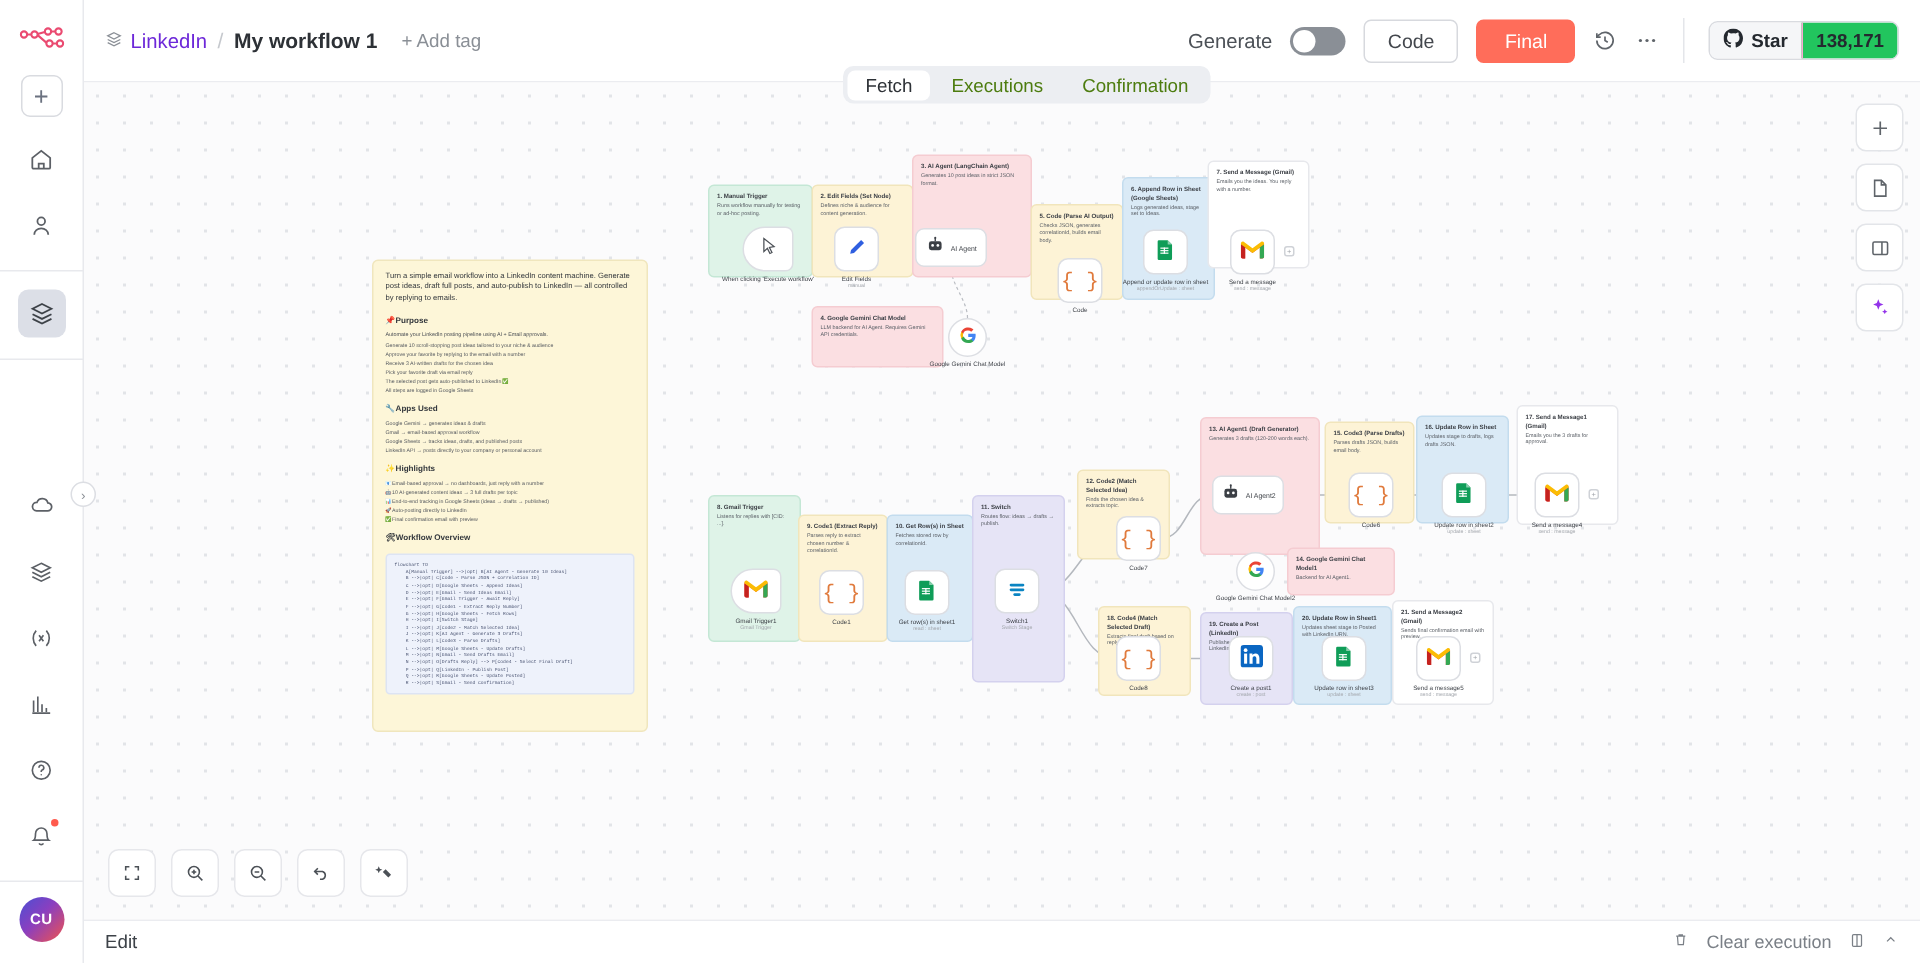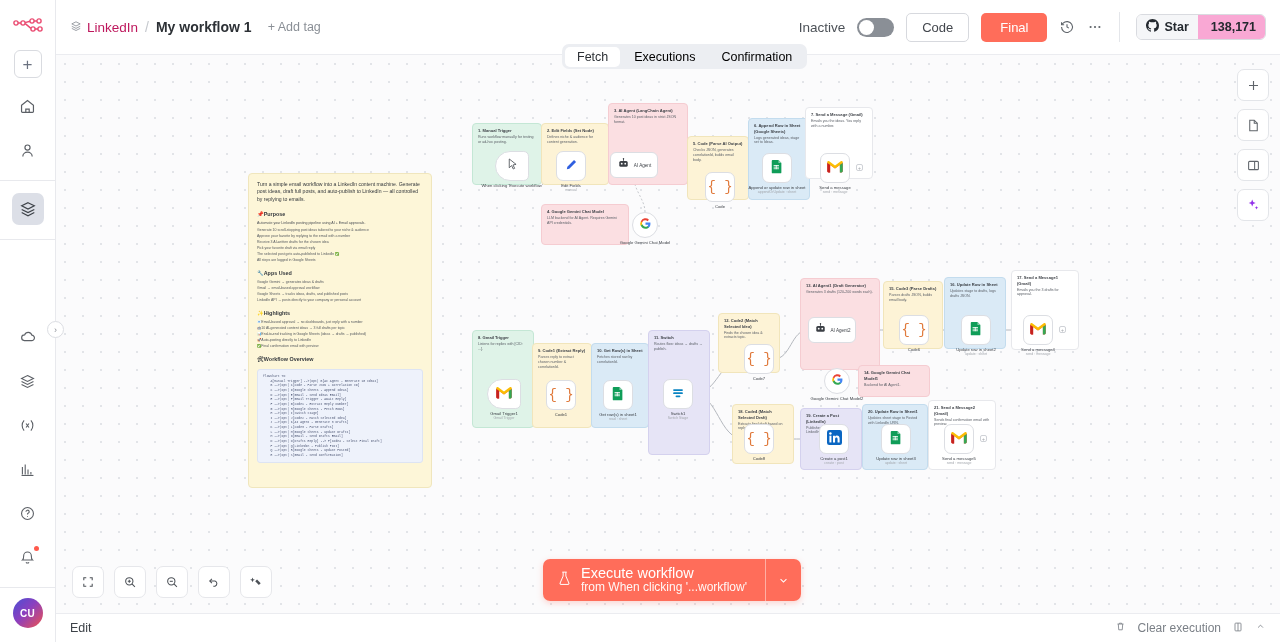--- a/index.html
+++ b/index.html
@@ -41,21 +41,21 @@
     background:#fff; border:1px solid #dcdee3; color:#8b8f96; font-size:9px;
     display:flex; align-items:center; justify-content:center; cursor:pointer; z-index:6;
   }
 
   
   .header {
     position:absolute; left:56px; top:0; width:1224px; height:55px; background:#fff;
     border-bottom:1px solid #ebecf0; display:flex; align-items:center; padding:0 14px;
   }
   .bc { display:flex; align-items:center; gap:7px; }
-  .bc-proj { display:flex; align-items:center; gap:5px; color:#be185d; font-size:13.5px; cursor:pointer; }
+  .bc-proj { display:flex; align-items:center; gap:5px; color:#6d28d9; font-size:13.5px; cursor:pointer; }
   .bc-sep { color:#c5c8cd; font-size:14px; }
   .bc-name { color:#2d3136; font-size:14px; font-weight:600; cursor:pointer; }
   .bc-tag { color:#8a8f96; font-size:12.5px; margin-left:9px; cursor:pointer; }
   .hdr-right { margin-left:auto; display:flex; align-items:center; gap:12px; }
   .inactive-lbl { color:#4c5157; font-size:13.5px; }
   .toggle {
     width:37px; height:19px; border-radius:10px; background:#8a8f96; position:relative; cursor:pointer;
   }
   .toggle i { position:absolute; left:2px; top:2px; width:15px; height:15px; border-radius:50%; background:#fff; }
   .btn-share {
@@ -67,30 +67,30 @@
     font-size:13px; border:none; cursor:pointer;
   }
   .hdr-ico { color:#5f646a; cursor:pointer; display:flex; align-items:center; }
   .hdr-div { width:1px; height:30px; background:#e4e6ea; margin:0 4px; }
   .star-wrap { display:flex; align-items:stretch; border:1px solid #d9dbe0; border-radius:6px; overflow:hidden; height:26px; }
   .star-left {
     display:flex; align-items:center; gap:5px; padding:0 9px; background:#f5f6f8;
     font-size:12.5px; font-weight:700; color:#24292f; cursor:pointer;
   }
   .star-count {
-    display:flex; align-items:center; padding:0 9px; background:#f9a8d4; border-left:4px solid #f9a8d4;
+    display:flex; align-items:center; padding:0 9px; background:#22c55e; border-left:1px solid #f9a8d4;
     font-size:12.5px; font-weight:700; color:#24292f;
   }
 
   
   .tabs {
     position:absolute; left:562px; top:44px; height:25px; background:#eceef2; border-radius:7px;
     display:flex; align-items:center; padding:3px; gap:2px; z-index:5;
   }
-  .tab { padding:3px 12px; border-radius:5px; font-size:12.5px; color:#000000; cursor:pointer; white-space:nowrap; }
+  .tab { padding:3px 12px; border-radius:5px; font-size:12.5px; color:#4d7c0f; cursor:pointer; white-space:nowrap; }
   .tab.active { background:#fff; color:#2d3136; }
 
   
   .canvas {
     position:absolute; left:56px; top:55px; width:1224px; height:558px;
     background:#fbfbfc; overflow:hidden;
   }
   .dots {
     position:absolute; inset:0;
     background-image:radial-gradient(#e2e4e8 1px, transparent 1px);
@@ -278,21 +278,21 @@
           </svg>
         </span>
         <span>LinkedIn</span>
       </span>
       <span class="bc-sep">/</span>
       <span class="bc-name">My workflow 1</span>
       <span class="bc-tag">+ Add tag</span>
     </div>
 
     <div class="hdr-right">
-      <span class="inactive-lbl">Inactive</span>
+      <span class="inactive-lbl">Generate</span>
       <div class="toggle">
           <i></i>
         </div>
       <button class="btn-share">Code</button>
       <button class="btn-save">Final</button>
       <span class="hdr-ico">
         <svg width="16" height="16" viewBox="0 0 20 20" fill="none" stroke="currentColor" stroke-width="1.4">
           <path d="M3.2 10a6.8 6.8 0 1 0 2-4.8L3.2 7"></path>
             <path d="M3.2 4v3.2h3.2"></path>
             <path d="M10 6.6V10l2.3 1.4"></path>
@@ -749,39 +749,20 @@
         </svg>
       </div>
       <div class="cbtn">
         <svg width="14" height="14" viewBox="0 0 20 20" fill="currentColor">
           <path d="M5 3.5l1 2.4 2.4 1-2.4 1L5 10.3 4 7.9 1.6 6.9 4 5.9z"></path>
           <path d="M11.5 6.5l5.2 5.2-2.6 2.6-5.2-5.2z"></path>
         </svg>
       </div>
     </div>
 
-    <div class="exec">
-      <div class="exec-main">
-        <span>
-          <svg width="15" height="17" viewBox="0 0 20 22" fill="none" stroke="#fff" stroke-width="1.3">
-            <path d="M8.2 2.5v5.2L4.2 17a1.3 1.3 0 0 0 1.15 1.9h9.3A1.3 1.3 0 0 0 15.8 17l-4-9.3V2.5"></path>
-            <path d="M7 2.5h6"></path>
-          </svg>
-        </span>
-        <span>
-          <span class="exec-t1" style="display:block">Execute workflow</span>
-          <span class="exec-t2" style="display:block">from When clicking '...workflow'</span>
-        </span>
-      </div>
-      <div class="exec-arrow">
-        <svg width="13" height="13" viewBox="0 0 20 20" fill="none" stroke="#fff" stroke-width="1.6">
-            <path d="M5.5 8l4.5 4.5L14.5 8"></path>
-          </svg>
-      </div>
-    </div>
   </div>
 
   <div class="logs">
     <span class="logs-title">Edit</span>
     <div class="logs-right">
       <span class="logs-btn">
         <span>
           <svg width="11" height="11" viewBox="0 0 20 20" fill="none" stroke="currentColor" stroke-width="1.5">
             <path d="M4.5 5.5h11M8 5.5V4h4v1.5M6 5.5l.8 10.5h6.4L14 5.5"></path>
           </svg>

